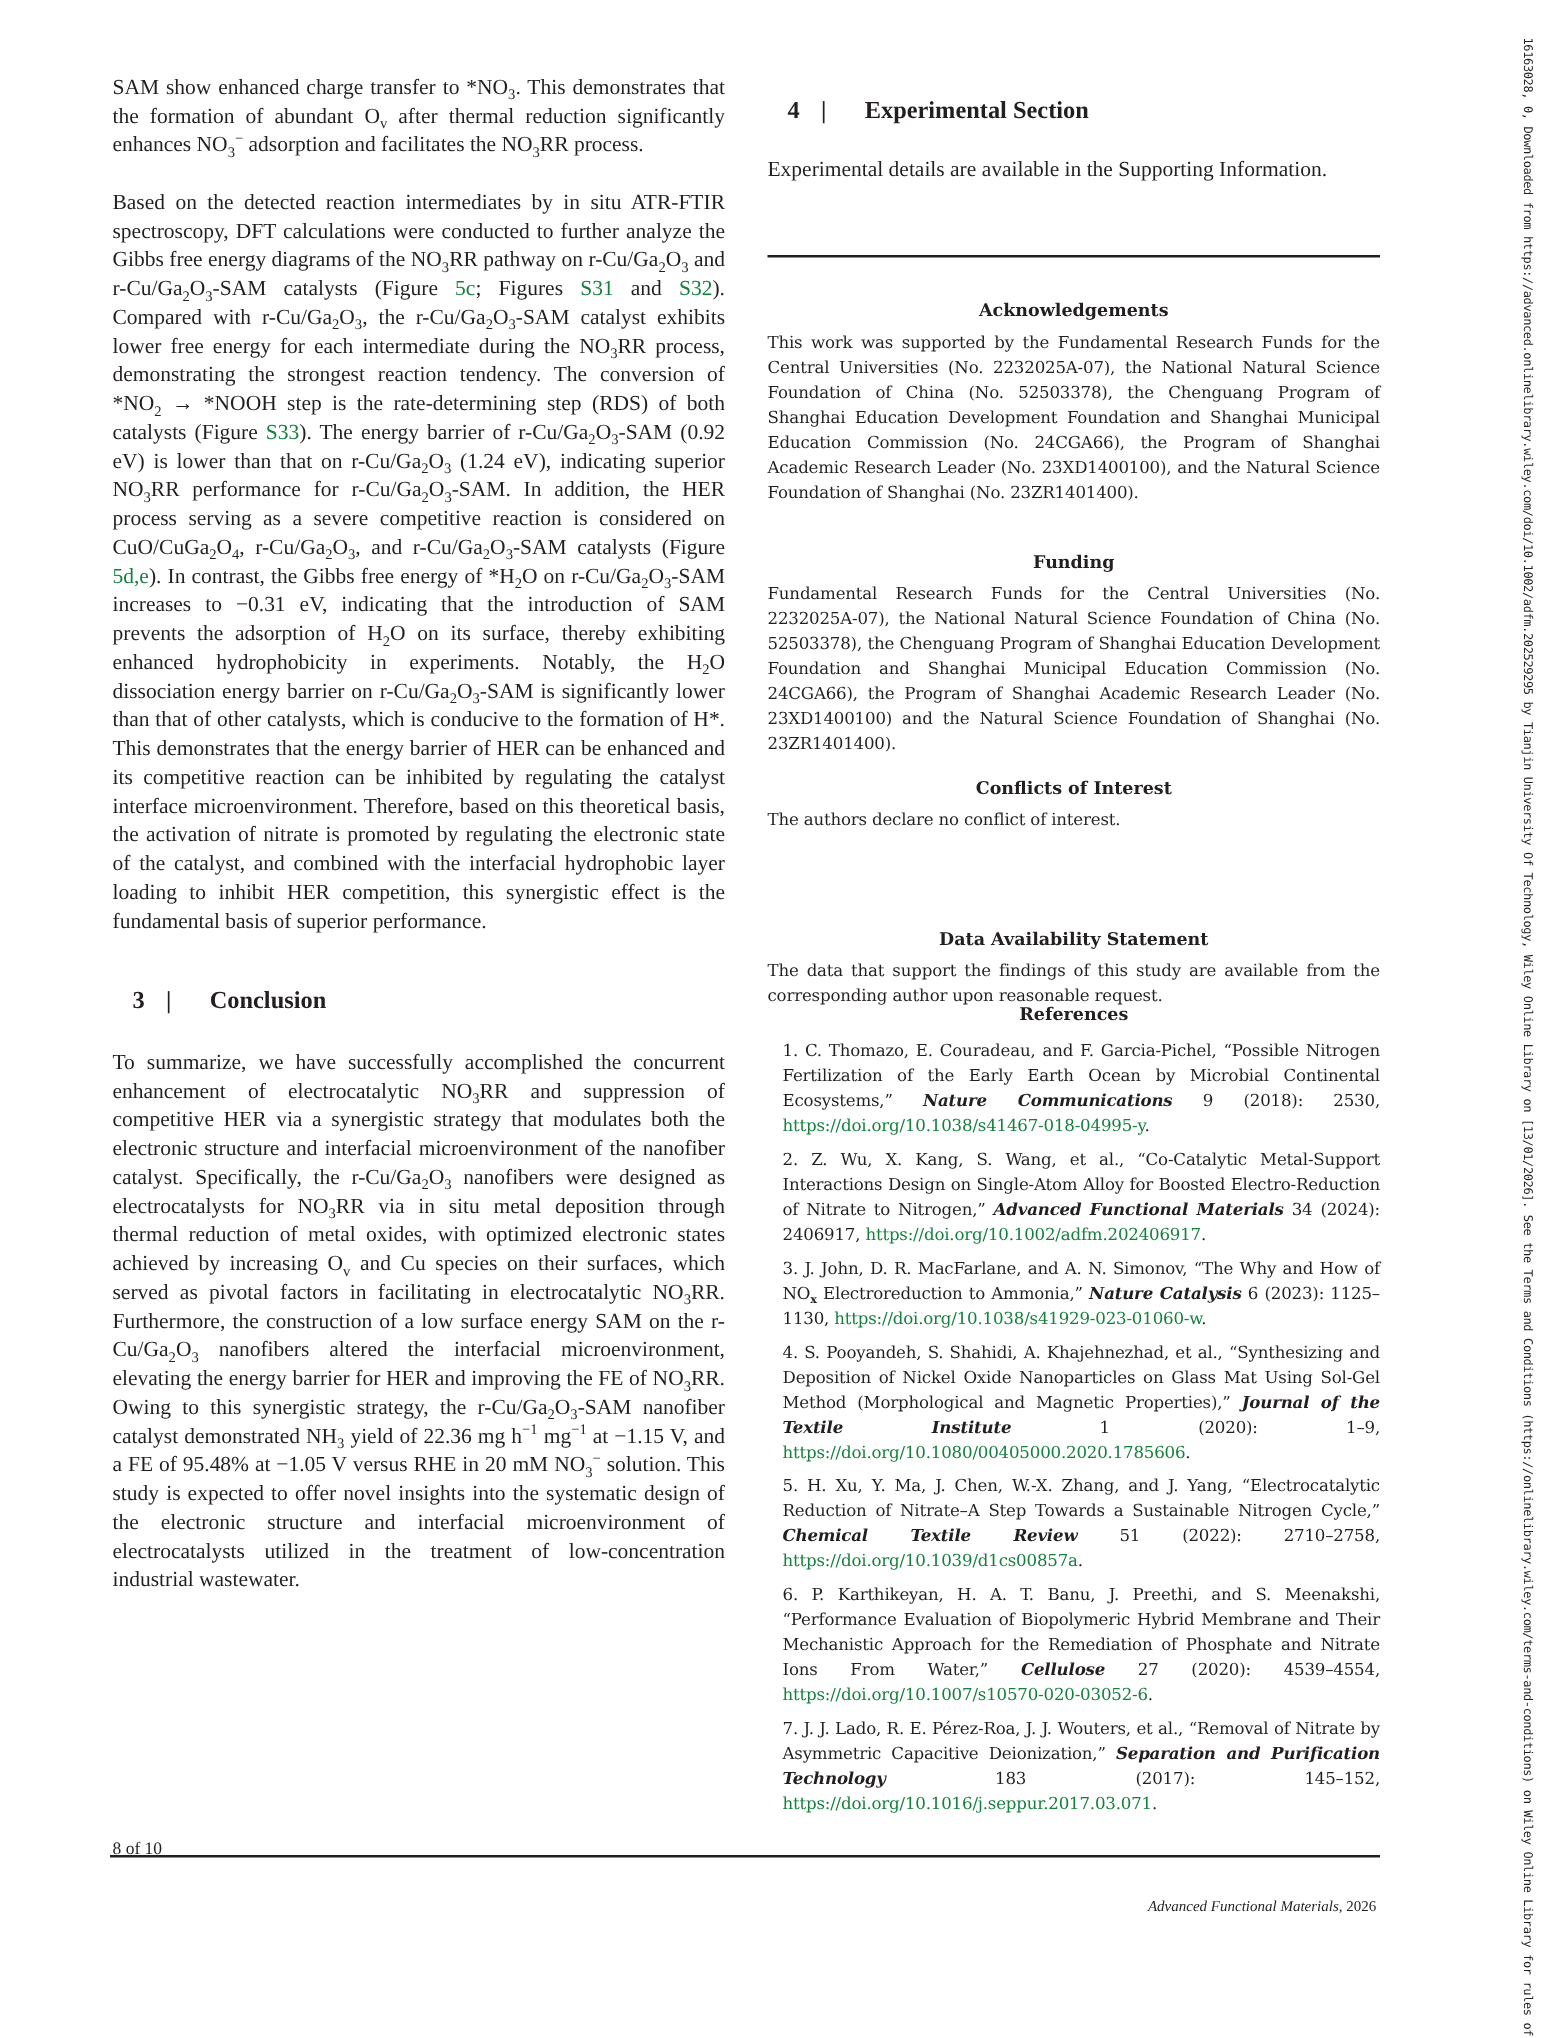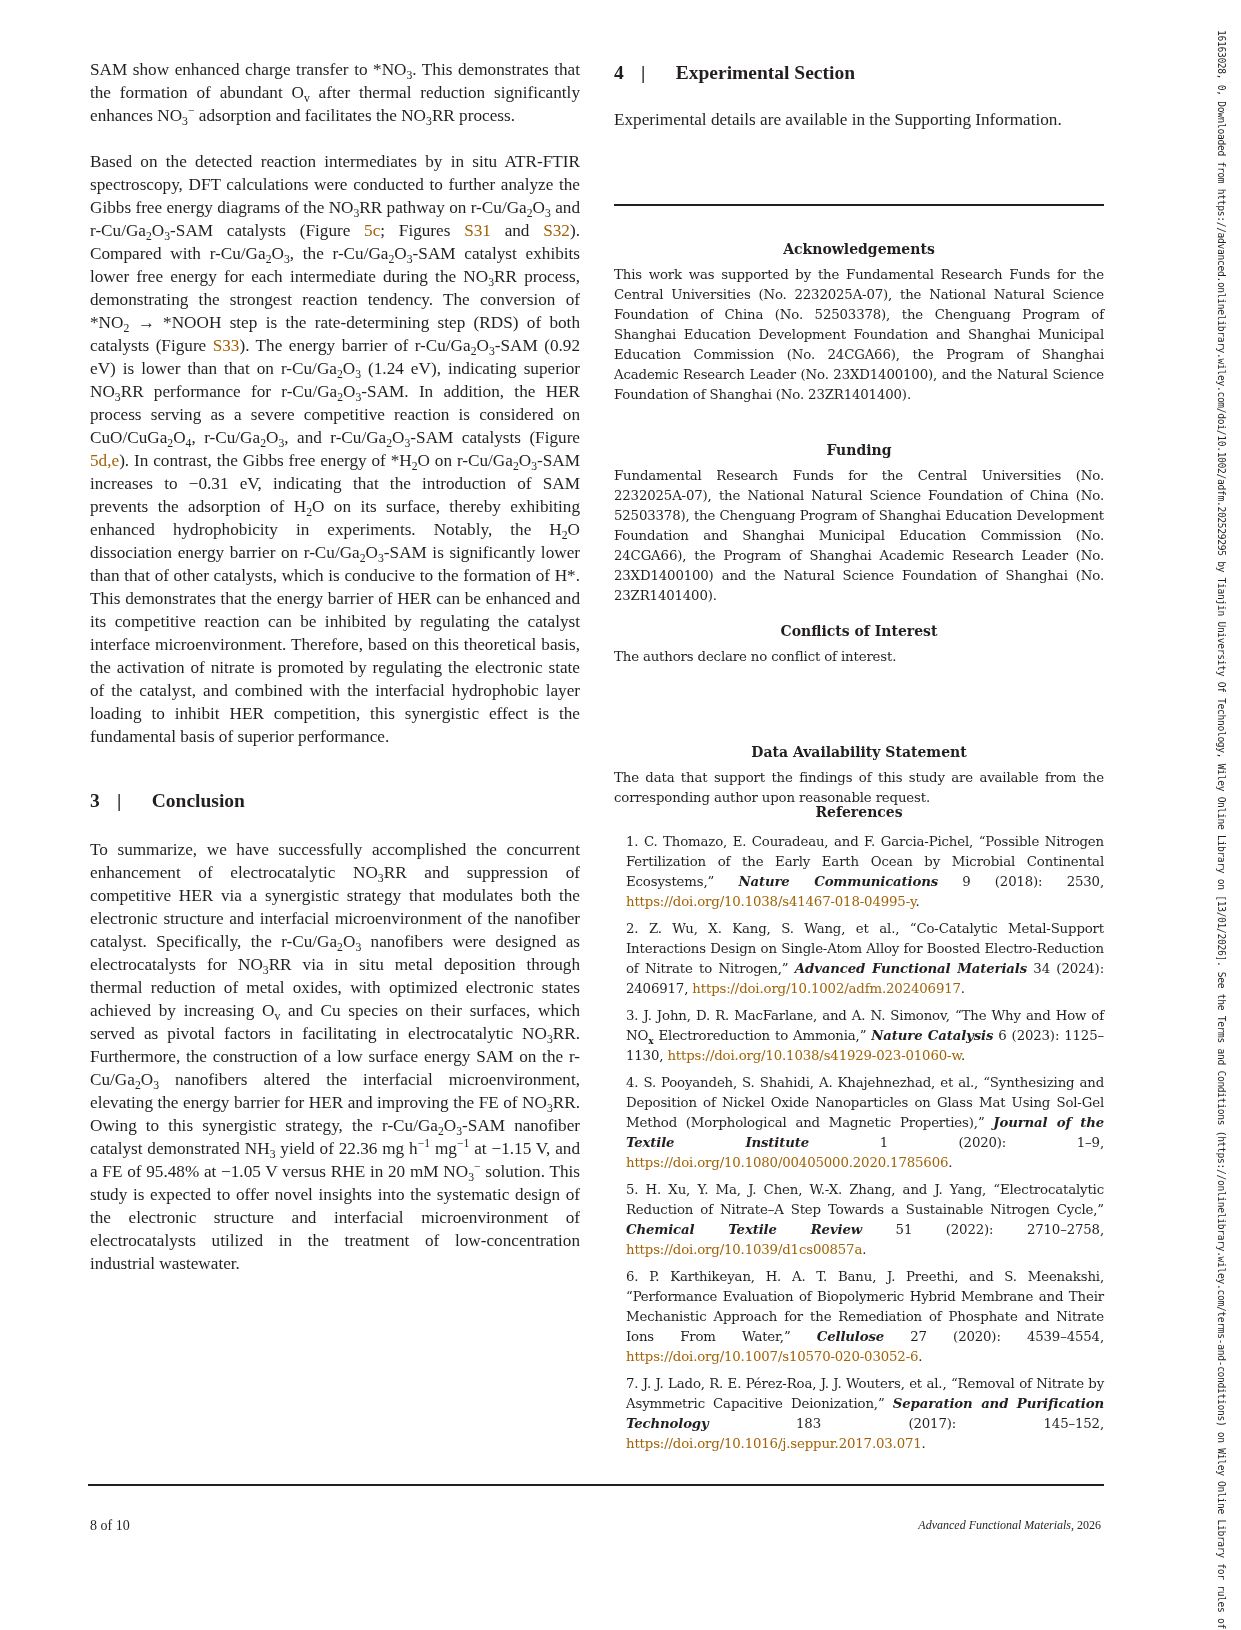--- a/index.html
+++ b/index.html
@@ -2,31 +2,31 @@
 <html><head>
 <meta charset="utf-8">
 <style>
   html, body { margin: 0; padding: 0; background: #ffffff; }
   body { width: 1241px; height: 1630px; position: relative; overflow: hidden; color: #231f20; }
   .col { position: absolute; top: 58px; }
   .left { left: 90px; width: 490px; font-family: "Liberation Serif", "DejaVu Serif", serif; font-size: 17.2px; line-height: 23px; text-align: justify; }
   p { margin: 0; }
   .body-p { margin-bottom: 23px; hyphens: auto; }
   sub, sup { font-size: 68%; line-height: 0; }
-  a, .link { color: #a16207; text-decoration: none; }
-  .sec-head { font-family: "Liberation Serif", "DejaVu Serif", serif; font-weight: bold; font-size: 19.5px; line-height: 26px; margin: 0; }
+  a, .link { color: #15803d; text-decoration: none; }
+  .sec-head { font-family: "Liberation Serif", "DejaVu Serif", serif; font-weight: bold; font-size: 19.5px; line-height: 26px; margin: 16px; }
   .sec-head .num { display: inline-block; width: 22px; }
   .sec-head .bar { display: inline-block; width: 30px; }
   .right-body { font-family: "Liberation Serif", "DejaVu Serif", serif; font-size: 17.2px; line-height: 23px; }
   .rule { position: absolute; height: 2px; background: #231f20; }
   .small-head { font-family: "DejaVu Serif", "Liberation Serif", serif; font-weight: bold; font-size: 14px; line-height: 20px; margin: 0 0 6px 0; text-align: center; }
   .small-text { font-family: "DejaVu Serif", "Liberation Serif", serif; font-size: 13.3px; line-height: 20px; text-align: justify; margin: 0; letter-spacing: -0.15px; }
   .ref { margin: 0 0 7px 12px; }
   .block { position: absolute; left: 614px; width: 490px; }
-  .footer-left { position: absolute; left: 90px; top: 1518px; font-family: "Liberation Serif", serif; font-size: 14px; }
+  .footer-left { position: absolute; left: 90px; top: 1472px; font-family: "Liberation Serif", serif; font-size: 14px; }
   .footer-right { position: absolute; right: 140px; top: 1518px; font-family: "Liberation Serif", serif; font-size: 12px; font-style: italic; text-align: right; }
   .footer-right .year { font-style: normal; }
   .side-note { position: absolute; left: 1208px; top: 30px; width: 1540px; height: 20px; transform-origin: 0 0; transform: rotate(90deg) translate(0, -20px); font-family: "DejaVu Sans Mono", "Liberation Mono", monospace; font-size: 9.6px; line-height: 14px; white-space: nowrap; color: #231f20; letter-spacing: -0.3px; }
 </style>
 </head>
 <body>
 
 <div class="col left">
   <p class="body-p">SAM show enhanced charge transfer to *NO<sub>3</sub>. This demonstrates that the formation of abundant O<sub>v</sub> after thermal reduction significantly enhances NO<sub>3</sub><sup>−</sup> adsorption and facilitates the NO<sub>3</sub>RR process.</p>
   <p class="body-p">Based on the detected reaction intermediates by in situ ATR-FTIR spectroscopy, DFT calculations were conducted to further analyze the Gibbs free energy diagrams of the NO<sub>3</sub>RR pathway on r-Cu/Ga<sub>2</sub>O<sub>3</sub> and r-Cu/Ga<sub>2</sub>O<sub>3</sub>-SAM catalysts (Figure <a>5c</a>; Figures <a>S31</a> and <a>S32</a>). Compared with r-Cu/Ga<sub>2</sub>O<sub>3</sub>, the r-Cu/Ga<sub>2</sub>O<sub>3</sub>-SAM catalyst exhibits lower free energy for each intermediate during the NO<sub>3</sub>RR process, demonstrating the strongest reaction tendency. The conversion of *NO<sub>2</sub> → *NOOH step is the rate-determining step (RDS) of both catalysts (Figure <a>S33</a>). The energy barrier of r-Cu/Ga<sub>2</sub>O<sub>3</sub>-SAM (0.92 eV) is lower than that on r-Cu/Ga<sub>2</sub>O<sub>3</sub> (1.24 eV), indicating superior NO<sub>3</sub>RR performance for r-Cu/Ga<sub>2</sub>O<sub>3</sub>-SAM. In addition, the HER process serving as a severe competitive reaction is considered on CuO/CuGa<sub>2</sub>O<sub>4</sub>, r-Cu/Ga<sub>2</sub>O<sub>3</sub>, and r-Cu/Ga<sub>2</sub>O<sub>3</sub>-SAM catalysts (Figure <a>5d,e</a>). In contrast, the Gibbs free energy of *H<sub>2</sub>O on r-Cu/Ga<sub>2</sub>O<sub>3</sub>-SAM increases to −0.31 eV, indicating that the introduction of SAM prevents the adsorption of H<sub>2</sub>O on its surface, thereby exhibiting enhanced hydrophobicity in experiments. Notably, the H<sub>2</sub>O dissociation energy barrier on r-Cu/Ga<sub>2</sub>O<sub>3</sub>-SAM is significantly lower than that of other catalysts, which is conducive to the formation of H*. This demonstrates that the energy barrier of HER can be enhanced and its competitive reaction can be inhibited by regulating the catalyst interface microenvironment. Therefore, based on this theoretical basis, the activation of nitrate is promoted by regulating the electronic state of the catalyst, and combined with the interfacial hydrophobic layer loading to inhibit HER competition, this synergistic effect is the fundamental basis of superior performance.</p>

